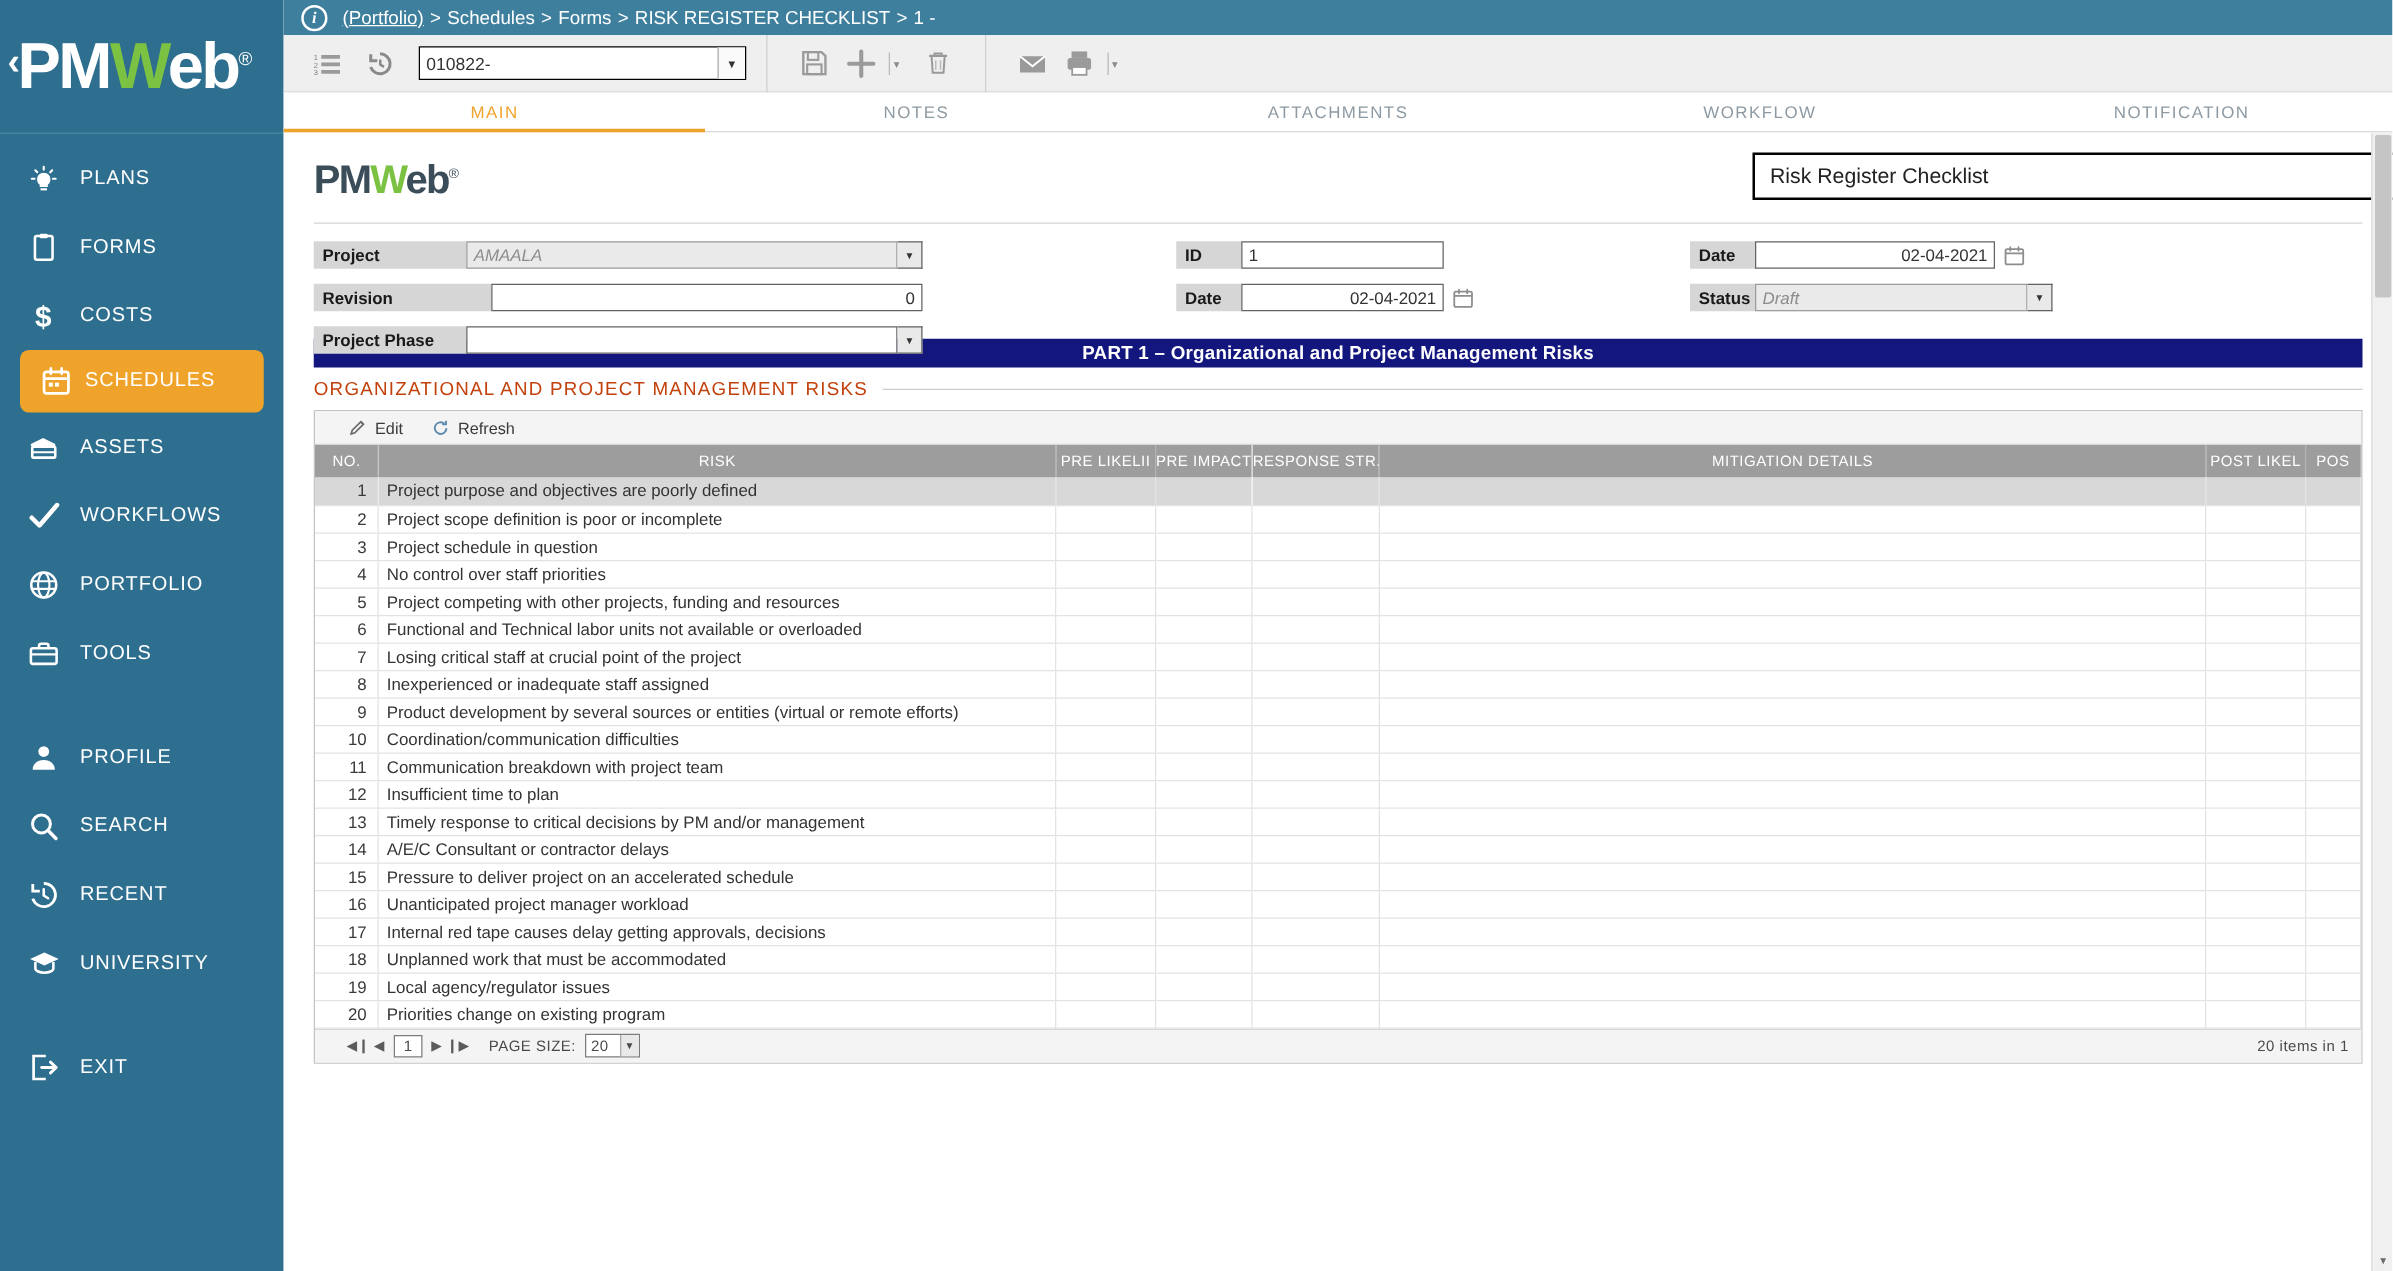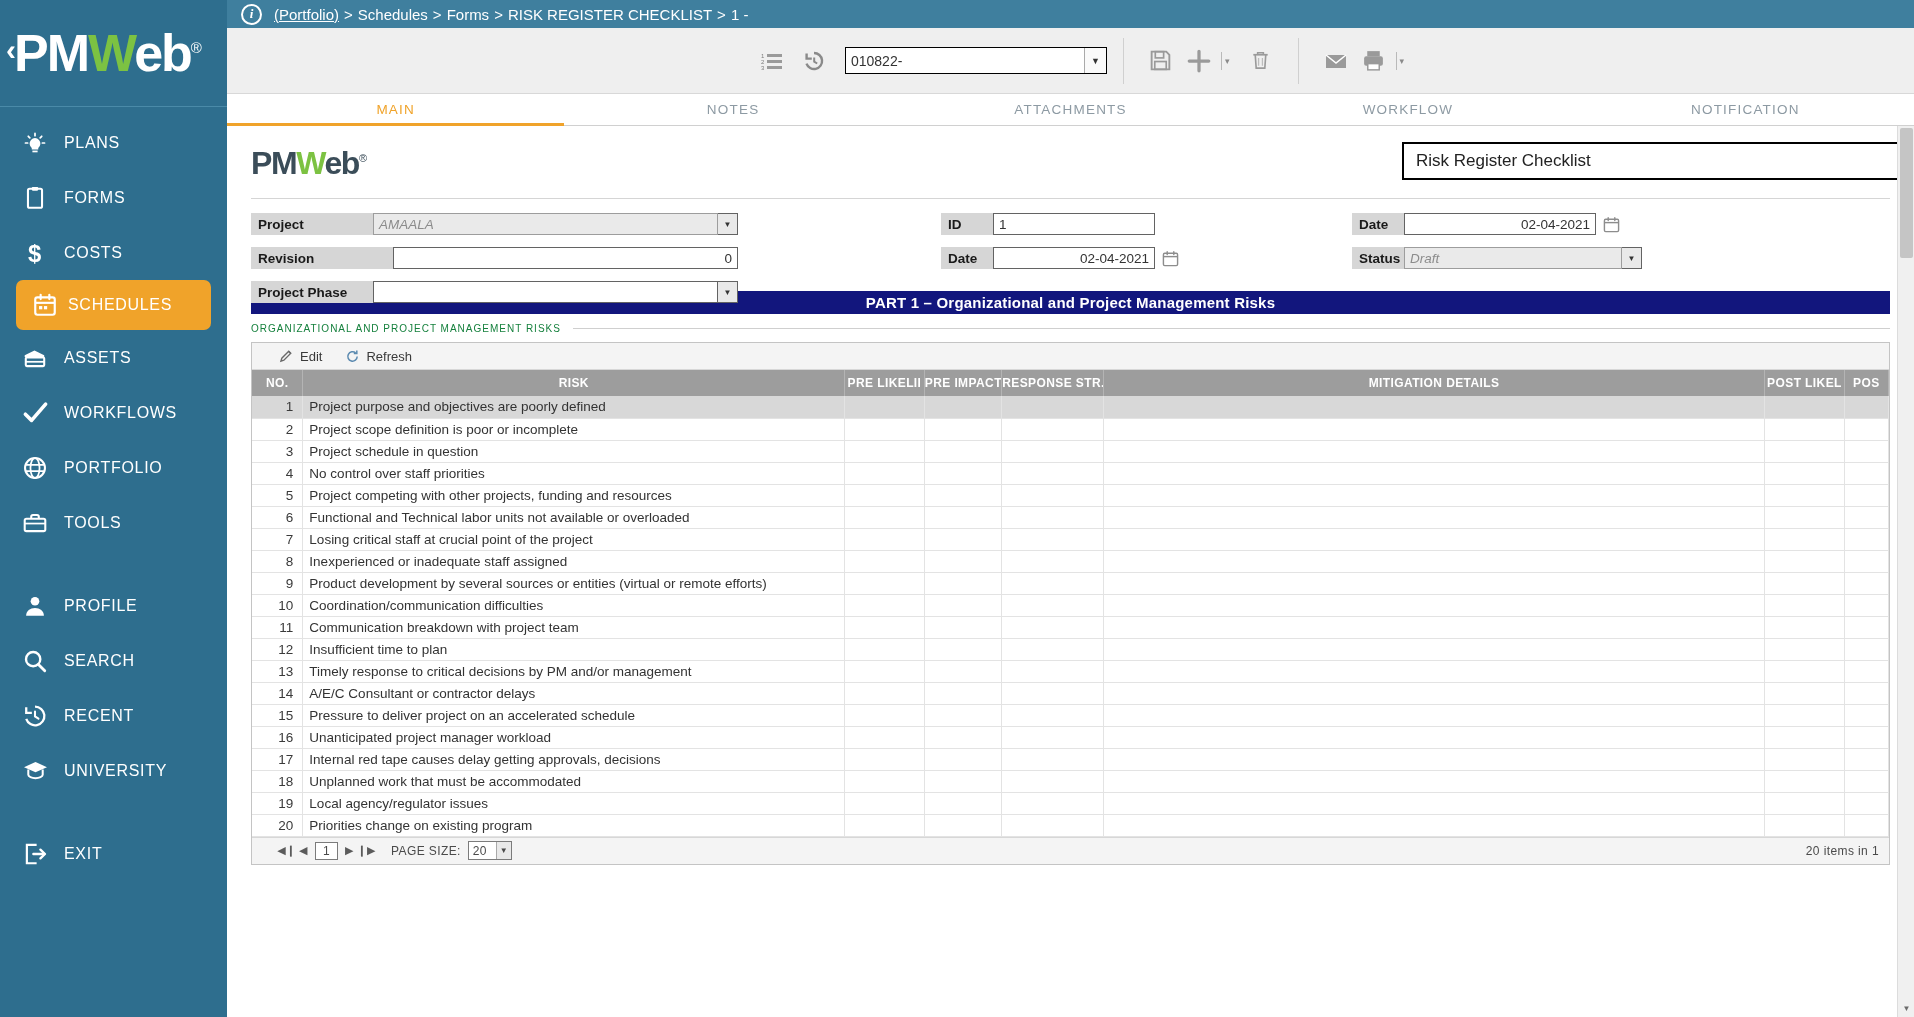--- a/index.html
+++ b/index.html
@@ -66,22 +66,22 @@
     width: 21px; height: 21px; border-radius: 50%;
     border: 2px solid #ffffff; color: #ffffff;
     font-size: 13px; font-weight: 700; font-style: italic;
     display: flex; align-items: center; justify-content: center;
     margin-right: 12px; flex: 0 0 21px; font-family: "Liberation Serif", serif;
   }
   .bc-link { text-decoration: underline; }
   .bc-sep { margin: 0 5px; }
 
   .toolbar {
-    height: 66px; background: #efefef; border-bottom: 1px solid #d8d8d8;
-    display: flex; align-items: center; padding-left: 14px; justify-content: center;
+    height: 46px; background: #efefef; border-bottom: 1px solid #d8d8d8;
+    display: flex; align-items: center; padding-left: 14px;
   }
   .tb-icon { width: 42px; height: 42px; display: flex; align-items: center;
              justify-content: center; color: #7d7d7d; cursor: pointer; }
   .tb-combo {
     margin-left: 10px; width: 262px; height: 27px; background: #ffffff;
     border: 1px solid #000000; display: flex; align-items: center;
     font-size: 14px; color: #333;
   }
   .tb-combo .val { flex: 1 1 auto; padding-left: 5px; }
   .tb-combo .arrow {
@@ -149,34 +149,34 @@
   }
   .cal-ic { width: 22px; height: 22px; display:flex; align-items:center; justify-content:center;
             margin-left: 4px; color: #6c6c6c; }
 
   .part-banner {
     margin: 6px 24px 0 24px; height: 23px; background: #12167d;
     color: #ffffff; font-size: 15px; font-weight: 700;
     display: flex; align-items: center; justify-content: center; letter-spacing: .2px;
   }
   .sect-row { display: flex; align-items: center; margin: 9px 24px 0 24px; gap: 12px; }
-  .sect-label { font-size: 10px; color: #15803d; letter-spacing: 1px; white-space: nowrap; }
+  .sect-label { font-size: 15px; color: #c2410c; letter-spacing: 1px; white-space: nowrap; }
   .sect-line { flex: 1 1 auto; height: 1px; background: #cfcfcf; }
 
   .grid-wrap { margin: 8px 24px 0 24px; border: 1px solid #c4c4c4; background:#fff; }
   .grid-toolbar {
     height: 27px; background: #f4f4f4; border-bottom: 1px solid #d7d7d7;
     display: flex; align-items: center; padding-left: 26px; gap: 22px;
   }
   .gt-btn { display: flex; align-items: center; gap: 6px; font-size: 13px; color: #3a3a3a; cursor: pointer; }
   .gt-btn .gi { width: 16px; height: 16px; display:flex; align-items:center; justify-content:center; color:#5a5a5a; }
 
   table.grid { border-collapse: collapse; width: 100%; table-layout: fixed; }
   table.grid th {
-    background: #9d9d9d; color: #ffffff; font-size: 12px; font-weight: 700;
+    background: #9d9d9d; color: #ffffff; font-size: 12px; font-weight: 400;
     height: 26px; letter-spacing: .4px; border-right: 1px solid #b4b4b4;
     overflow: hidden; white-space: nowrap;
   }
   table.grid td {
     height: 22px; font-size: 13.5px; color: #333; border-bottom: 1px solid #e3e3e3;
     border-right: 1px solid #e3e3e3; padding: 0 6px; white-space: nowrap;
     overflow: hidden;
   }
   table.grid td.num { text-align: right; width: 46px; padding-right: 9px; color:#3a3a3a; }
   table.grid tr.sel td { background: #d8d8d8; }

